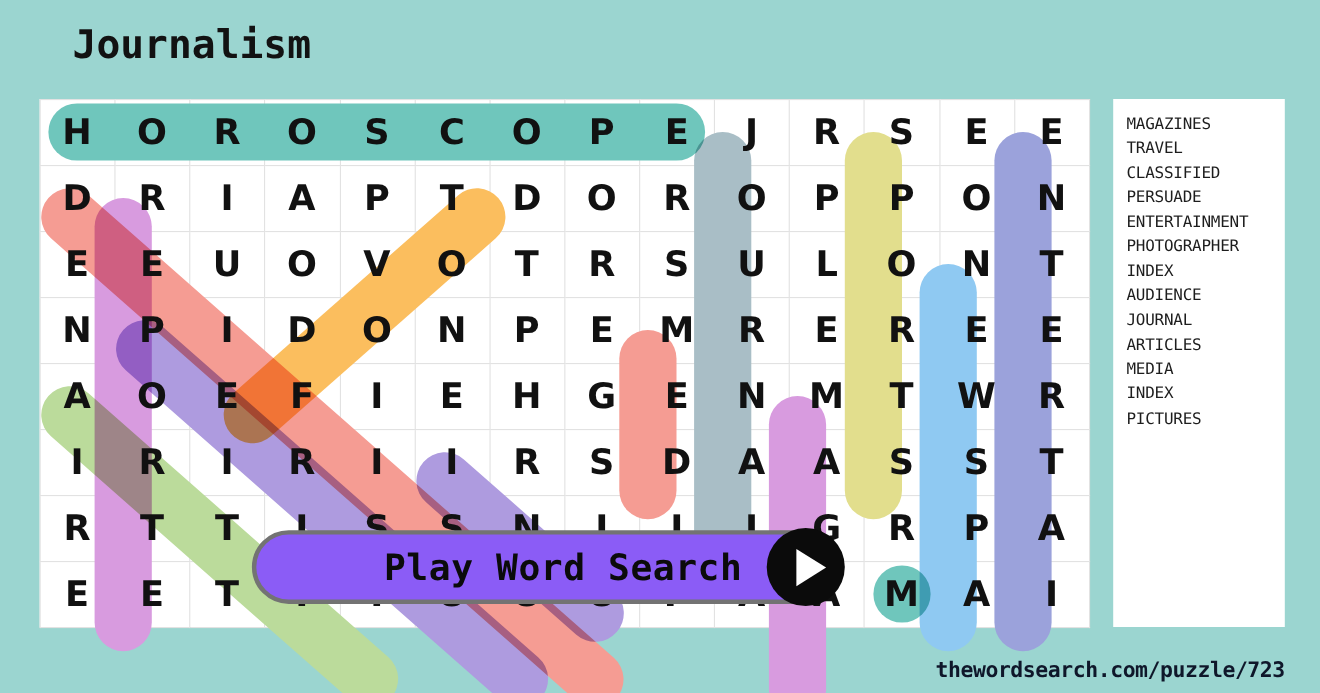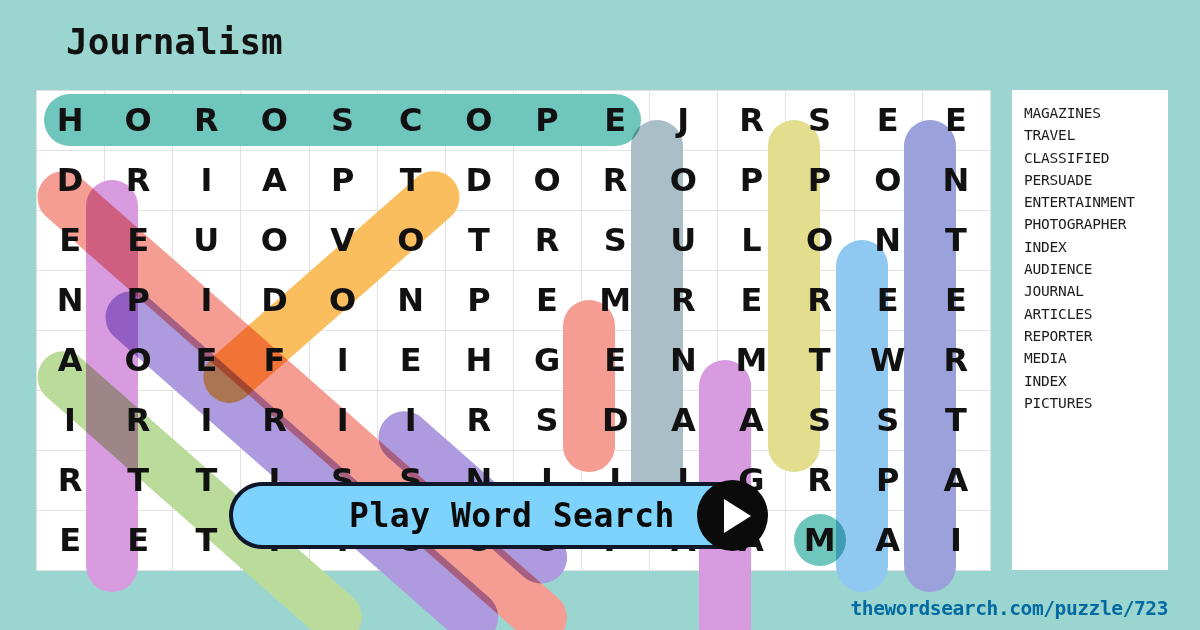--- a/index.html
+++ b/index.html
@@ -111,22 +111,22 @@
     white-space: nowrap;
   }
 
   
   #play-button {
     position: absolute;
     left: 229px;
     top: 482px;
     width: 538px;
     height: 67px;
-    background: #7dd3fc;
-    border: 4px solid #0f172a;
+    background: #8b5cf6;
+    border: 4px solid #737373;
     border-radius: 999px;
     z-index: 6;
     display: flex;
     align-items: center;
     cursor: pointer;
   }
   #play-button-label {
     flex: 1;
     text-align: center;
     font-family: "DejaVu Sans Mono", monospace;
@@ -158,21 +158,21 @@
   }
 
   
   #footer-url {
     position: absolute;
     right: 32px;
     bottom: 10px;
     font-family: "DejaVu Sans Mono", monospace;
     font-size: 19.5px;
     font-weight: bold;
-    color: #0369a1;
+    color: #0f172a;
     letter-spacing: -0.4px;
     white-space: nowrap;
   }
 </style>
 </head>
 <body style="background: rgb(155, 213, 208);">
 
 <div id="puzzle-title">Journalism</div>
 
 <div id="grid-panel">
@@ -445,21 +445,20 @@
       <div class="word-item">MAGAZINES</div>
       <div class="word-item">TRAVEL</div>
       <div class="word-item">CLASSIFIED</div>
       <div class="word-item">PERSUADE</div>
       <div class="word-item">ENTERTAINMENT</div>
       <div class="word-item">PHOTOGRAPHER</div>
       <div class="word-item">INDEX</div>
       <div class="word-item">AUDIENCE</div>
       <div class="word-item">JOURNAL</div>
       <div class="word-item">ARTICLES</div>
-      <div class="word-item">REPORTER</div>
       <div class="word-item">MEDIA</div>
       <div class="word-item">INDEX</div>
       <div class="word-item">PICTURES</div>
     </div>
 </div>
 
 <div id="play-button">
   <span id="play-button-label">Play Word Search</span>
   <span id="play-icon-wrap">
     <span id="play-triangle"></span>

